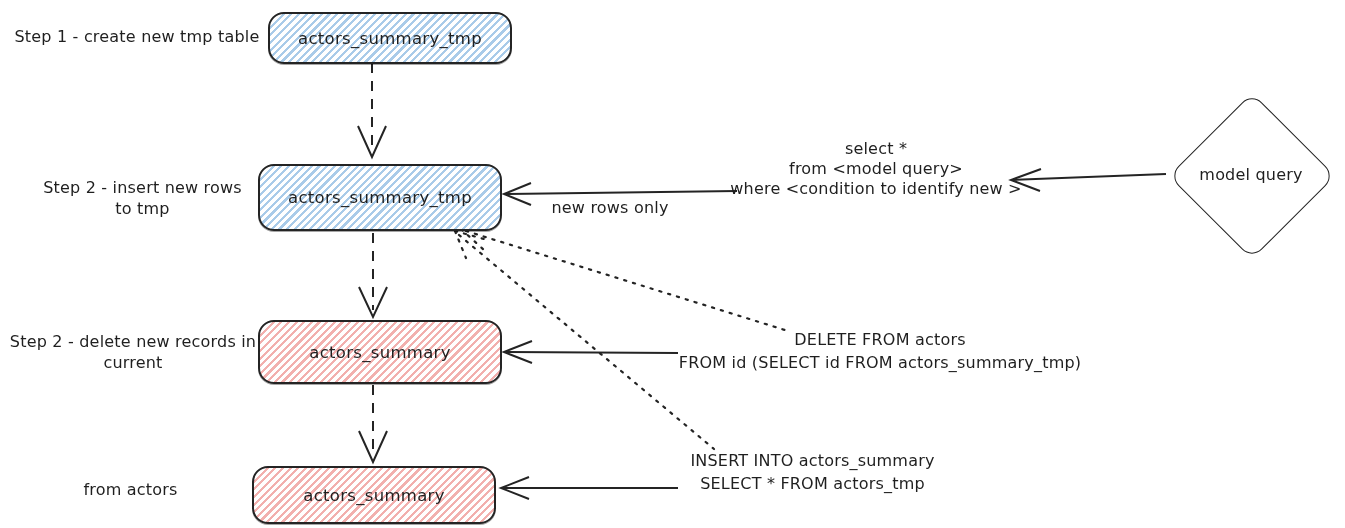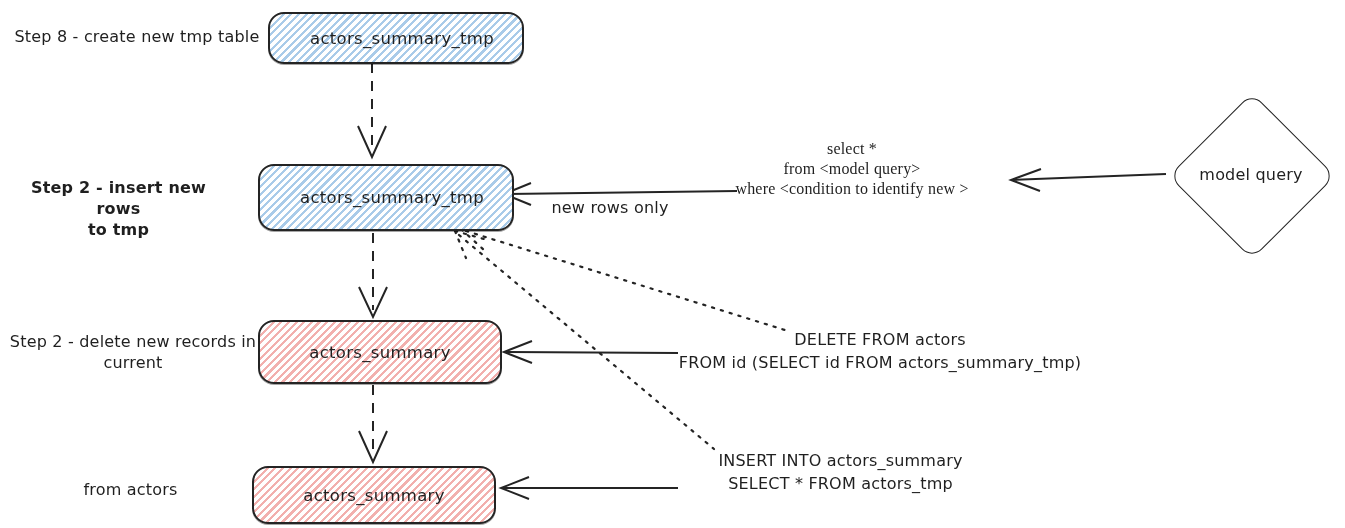--- a/index.html
+++ b/index.html
@@ -8,21 +8,21 @@
     font-family:"DejaVu Sans","Liberation Sans",sans-serif;
     color:#1f1f1f;background:#ffffff;
   }
   .label{position:absolute;text-align:center;font-size:16px;line-height:21px;letter-spacing:.2px;}
   .node{
     position:absolute;border:2px solid var(--stroke,#1f1f1f);border-radius:16px;
     display:flex;align-items:center;justify-content:center;
     font-size:16.5px;letter-spacing:.3px;
     box-shadow:0 1px 0 rgba(0,0,0,.35);
   }
-  .hatch-blue{background:repeating-linear-gradient(135deg,#ffffff 0 3.2px,var(--blue-hatch,#a9cbe9) 3.2px 5.4px);padding-left:12px;}
+  .hatch-blue{background:repeating-linear-gradient(135deg,#ffffff 0 3.2px,var(--blue-hatch,#a9cbe9) 3.2px 5.4px);}
   .hatch-pink{background:repeating-linear-gradient(135deg,#ffffff 0 3.2px,var(--pink-hatch,#f2b0ae) 3.2px 5.4px);}
   svg.wires{position:absolute;left:0;top:0;}
   .wire{stroke:var(--stroke,#2e2e2e);stroke-width:2;fill:none;}
   .dashed{stroke-dasharray:10 8;}
   .dotted{stroke-dasharray:2.2 7;stroke-linecap:round;stroke-width:2.2;}
   .diamond{
     position:absolute;border:1.7px solid var(--stroke,#2a2a2a);border-radius:14px;
     transform:rotate(45deg);background:#ffffff;
   }
   .sql{font-size:16px;line-height:23px;}
@@ -74,23 +74,23 @@
       <line class="wire dotted" x1="461" y1="229" x2="484" y2="250"></line>
     </g>
     <g>
       <line class="wire dotted" x1="459" y1="235" x2="714" y2="449"></line>
       <line class="wire dotted" x1="455" y1="231" x2="484" y2="239"></line>
       <line class="wire dotted" x1="455" y1="231" x2="466" y2="258"></line>
     </g>
   </svg>
 
   <div class="label" style="left:12px;top:26px;width:250px;">
-    <div>Step 8 - create new tmp table</div>
+    <div>Step 1 - create new tmp table</div>
   </div>
-  <div class="label" style="left:11px;top:177px;width:215px;font-weight:bold;">
+  <div class="label" style="left:35px;top:177px;width:215px;">
     <div>Step 2 - insert new rows</div>
     <div>to tmp</div>
   </div>
   <div class="label" style="left:3px;top:331px;width:260px;">
     <div>Step 2 - delete new records in</div>
     <div>current</div>
   </div>
   <div class="label" style="left:18px;top:479px;width:225px;">
     <div>from actors</div>
   </div>
@@ -104,31 +104,31 @@
   <div class="node hatch-pink" style="left:258px;top:320px;width:240px;height:60px;">
     <span>actors_summary</span>
   </div>
   <div class="node hatch-pink" style="left:252px;top:466px;width:240px;height:54px;">
     <span>actors_summary</span>
   </div>
 
   <div class="diamond" style="left:1193px;top:117px;width:116px;height:116px;"></div>
   <div class="label" style="left:1181px;top:164px;width:140px;">model query</div>
 
-  <div class="label query-text" style="left:692px;top:139px;width:320px;font-family:Liberation Serif, serif;">
+  <div class="label query-text" style="left:716px;top:139px;width:320px;">
     <div>select *</div>
     <div>from &lt;model query&gt;</div>
     <div>where &lt;condition to identify new &gt;</div>
   </div>
 
   <div class="label" style="left:545px;top:197px;width:130px;">new rows only</div>
 
   <div class="label sql" style="left:655px;top:328px;width:450px;">
     <div>DELETE FROM actors</div>
     <div>FROM id (SELECT id FROM actors_summary_tmp)</div>
   </div>
 
-  <div class="label sql" style="left:688px;top:449px;width:305px;">
+  <div class="label sql" style="left:660px;top:449px;width:305px;">
     <div>INSERT INTO actors_summary</div>
     <div>SELECT * FROM actors_tmp</div>
   </div>
 
 </div>
 
 </body></html>

